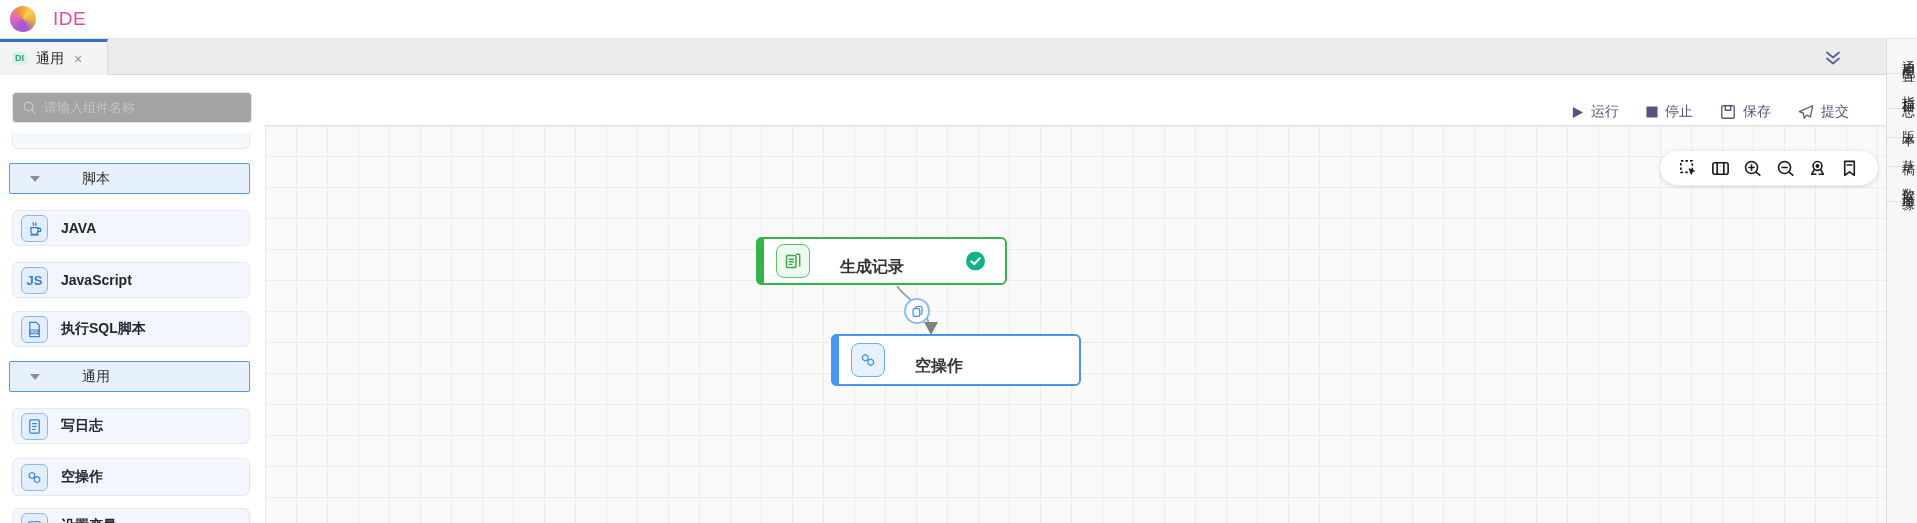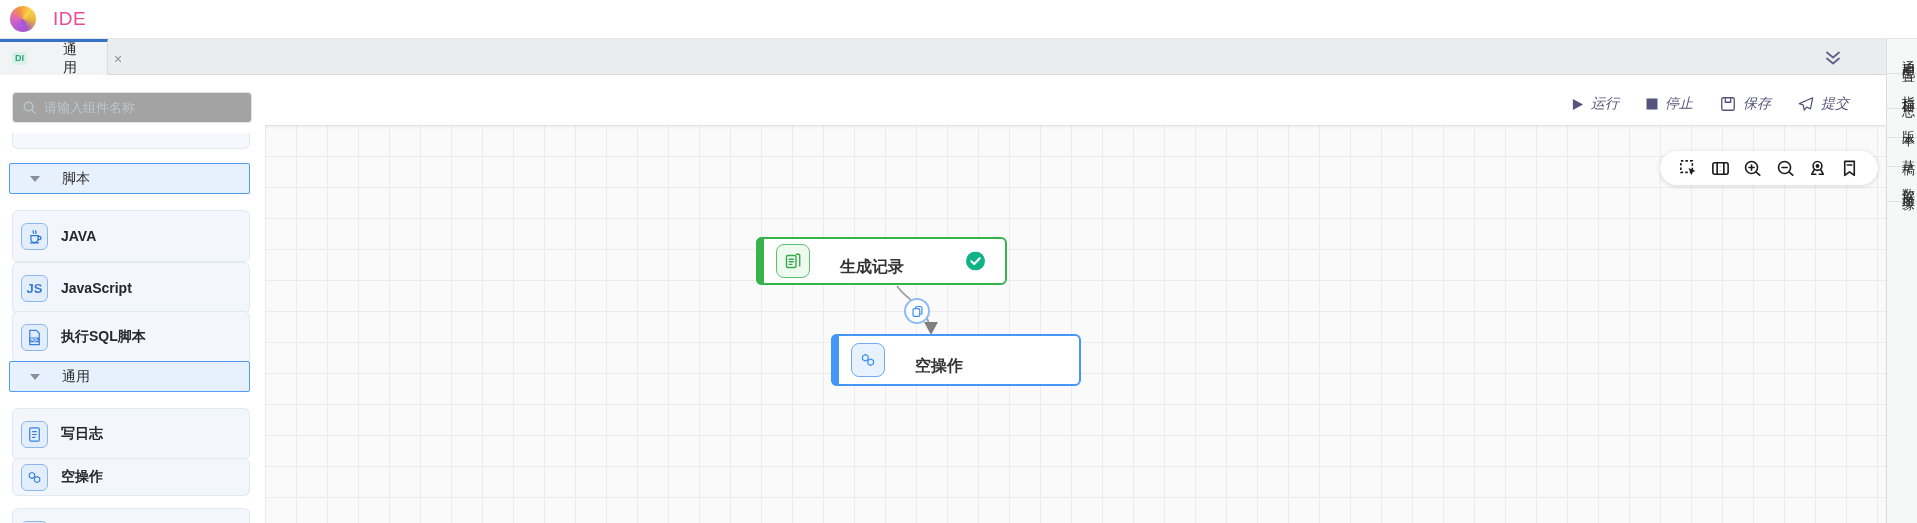--- a/index.html
+++ b/index.html
@@ -8,48 +8,48 @@
   #app { position:relative; width:1917px; height:523px; overflow:hidden; background:#fff; }
 
   
   .topbar { position:absolute; left:0; top:0; width:1917px; height:39px; background:#fff; border-bottom:1px solid #e6e6e6; display:flex; align-items:center; }
   .logo { width:26px; height:26px; border-radius:50%; margin-left:10px;
           background:conic-gradient(from 220deg,#b45ad6,#e06ab2,#f2953f,#f8d34d,#e8b13e,#a557cf,#b45ad6); }
   .app-title { margin-left:17px; font-size:19px; color:#ec4899; letter-spacing:0.5px; }
 
   
   .tabbar { position:absolute; left:0; top:39px; width:1886px; height:36px; background:#ebeced; border-bottom:1px solid #d9d9d9; }
-  .tab { position:absolute; left:0; top:0; width:108px; height:36px; background:#f2f3f4; border-top:3px solid #3572c6; border-right:1px solid #dcdcdc; display:flex; align-items:center; padding-left:12px; cursor:default;gap:27px; }
+  .tab { position:absolute; left:0; top:0; width:108px; height:36px; background:#f2f3f4; border-top:3px solid #3572c6; border-right:1px solid #dcdcdc; display:flex; align-items:center; padding-left:12px; cursor:default; }
   .tab-badge { font-size:9px; font-weight:bold; color:#27a37d; background:#d9f1e7; border-radius:3px; padding:2px 3px; line-height:1; }
   .tab-label { font-size:14px; color:#2b2b2b; margin-left:9px; }
   .tab-close { font-size:14px; color:#8d9097; margin-left:10px; line-height:1; }
   .tab-collapse { position:absolute; right:42px; top:8px; width:22px; height:22px; color:#5e5e91; }
 
   
   .sidebar { position:absolute; left:0; top:75px; width:256px; height:448px; background:#fff; }
   .search-box { position:absolute; left:12px; top:17px; width:240px; height:31px; border:1px solid #dfe3e9; border-radius:4px; background:#a3a3a3; display:flex; align-items:center; padding:0 9px; }
   .search-box input { border:none; outline:none; flex:1; margin-left:7px; font-size:13px; color:#333; background:transparent; font-family:inherit; }
   .search-box input::placeholder { color:#c0c4cb; }
   .partial-item { position:absolute; left:12px; top:58px; width:238px; height:16px; background:#f5f8fd; border:1px solid #e4e9f1; border-top:none; border-radius:0 0 6px 6px; }
-  .section-header { position:absolute; left:9px; width:241px; height:31px; background:#e7f1fd; border:1px solid #4f9bf5; border-radius:2px; display:flex; align-items:center; cursor:pointer; }
+  .section-header { position:absolute; left:9px; width:241px; height:31px; background:#e7f1fd; border:1px solid #4f9bf5; border-radius:2px; display:flex; align-items:center; cursor:pointer;gap:20px; }
   .caret-down { width:0; height:0; border-left:5px solid transparent; border-right:5px solid transparent; border-top:6px solid #8a8f98; margin-left:20px; }
   .section-label { font-size:14px; color:#2d2d2d; margin-left:22px; }
-  .comp-item { position:absolute; left:12px; width:238px; height:52px; background:#f3f7fd; border:1px solid #e3e9f1; border-radius:6px; display:flex; align-items:center; padding-left:8px; cursor:grab; }
+  .comp-item { position:absolute; left:12px; width:238px; height:36px; background:#f3f7fd; border:1px solid #e3e9f1; border-radius:6px; display:flex; align-items:center; padding-left:8px; cursor:grab; }
   .comp-icon { width:27px; height:27px; border-radius:6px; background:#e2eefc; border:1px solid #8cb6ee; display:flex; align-items:center; justify-content:center; flex:none; }
   .comp-icon.js-txt { font-size:13px; font-weight:bold; color:#3a7bd5; }
   .comp-label { font-size:14px; font-weight:600; color:#24272c; margin-left:13px; white-space:nowrap; }
   .collapse-notch { position:absolute; left:250px; top:392px; width:30px; height:70px; background:#fff; border-radius:0 14px 0 0; box-shadow:2px 0 5px rgba(0,0,0,0.05); display:flex; align-items:center; justify-content:center; cursor:pointer; }
   .collapse-notch span { color:#9aa0a8; font-size:16px; }
 
   
   .canvas { position:absolute; left:256px; top:75px; width:1630px; height:448px; background:#fff; }
   .grid { position:absolute; left:9px; top:50px; width:1621px; height:398px; background-color:#fafafa;
           background-image:linear-gradient(#ececec 1px,transparent 1px),linear-gradient(90deg,#ececec 1px,transparent 1px);
           background-size:31px 31px; box-shadow:inset 0 3px 4px -2px rgba(0,0,0,0.08); }
-  .run-toolbar { position:absolute; right:37px; top:4px; height:50px; display:flex; align-items:center; gap:27px;font-style:italic; }
+  .run-toolbar { position:absolute; right:37px; top:12px; height:50px; display:flex; align-items:center; gap:27px; }
   .tool-btn { display:flex; align-items:center; gap:7px; color:#54547c; font-size:14px; cursor:pointer; }
   .tool-btn svg { display:block; }
 
   .canvas-pill { position:absolute; left:1404px; top:76px; width:218px; height:34px; background:#fff; border-radius:17px;
                  box-shadow:0 1px 5px rgba(0,0,0,0.15); display:flex; align-items:center; justify-content:space-around; padding:0 12px; }
   .pill-icon { width:21px; height:21px; cursor:pointer; color:#1c1c1c; }
 
   
   .node { position:absolute; background:#fff; border-radius:6px; display:flex; align-items:center; cursor:pointer; }
   .node-green { left:756px; top:237px; width:251px; height:48px; border:2px solid #36b44a; }

